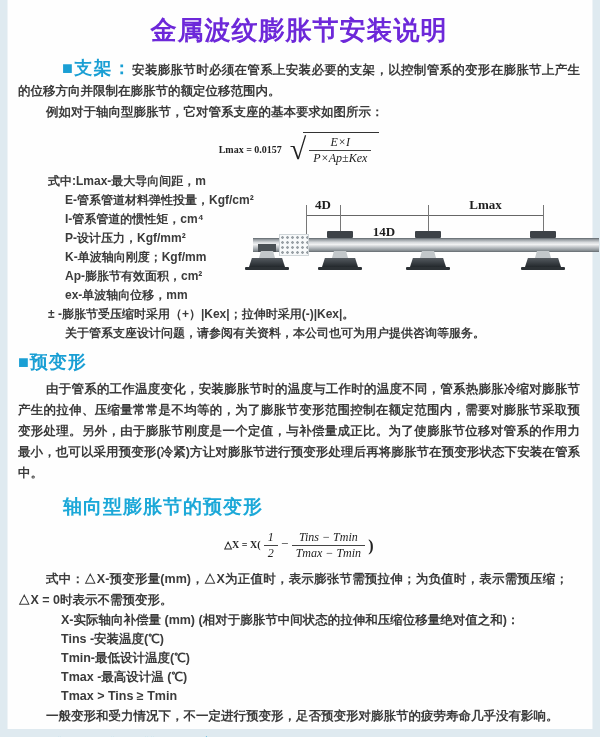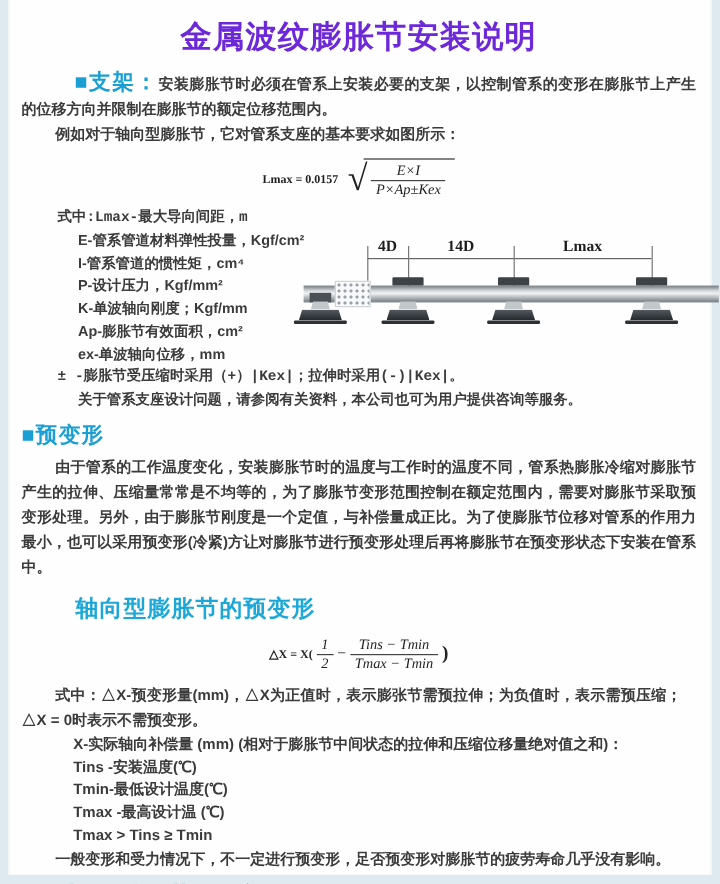--- a/index.html
+++ b/index.html
@@ -56,21 +56,21 @@
   .sqrt{ display:inline-flex; align-items:stretch; vertical-align:middle; margin-left:4px; }
   .sqrt .rad{ font-size:30px; line-height:30px; font-weight:normal; transform:translateY(2px); }
   .sqrt .sqrt-body{ border-top:1px solid #333; padding:2px 8px 0 6px; margin-left:-3px; align-self:center; }
   .f1{ margin:9px 0 6px 0; }
   .f2{ margin:10px 0 8px 0; font-size:13px; }
   .paren{ font-size:16px; vertical-align:middle; }
 
   
   .defs{ margin:4px 0 0 30px; font-size:12px; line-height:19px; font-weight:600; color:#3b3b3b; }
   .defs .d{ padding-left:17px; }
-  .defs .d0, .defs .d7{ padding-left:0;font-family:Liberation Mono, monospace; }
+  .defs .d0, .defs .d7{ padding-left:0; }
 
   
   .notes{ font-size:12.5px; line-height:19px; font-weight:600; color:#3b3b3b; }
   .notes .n0{ text-indent:28px; text-align:justify; margin:2px 12px 0 0;}
   .notes .deep{ margin-left:43px; }
   .notes .n6{ text-indent:28px; margin-top:1px; }
 
   .sub-head{
     color:#1ba8d8;
     font-size:19px;
@@ -86,21 +86,21 @@
     margin:8px 0 4px 28px;
   }
   .blk-head{ margin:9px 0 4px 0; }
 
   
   .diagram{ position:absolute; left:245px; top:195px; width:348px; height:94px; }
   .dim-line{ position:absolute; left:53px; top:20px; width:237px; border-top:1px solid #666; }
   .tick{ position:absolute; top:10px; width:1px; height:33px; background:#777; }
   .t0{left:53px;} .t1{left:87px;} .t2{left:175px;} .t3{left:290px;}
   .dim-label{ position:absolute; top:2px; text-align:center; font-family:"Liberation Serif",serif; font-weight:bold; font-size:13px; color:#1d1d1d; }
-  .dl0{left:53px; width:34px;} .dl1{left:87px; width:88px;} .dl2{left:175px; width:115px;}
+  .dl0{left:53px; width:34px;} .dl1{left:87px; width:88px;margin-top:27px;} .dl2{left:175px; width:115px;}
   .pipe{
     position:absolute; left:0; top:43px; width:346px; height:12px;
     background:linear-gradient(to bottom,#878e93 0%,#d7dadd 28%,#f0f1f2 46%,#b9bec2 72%,#80878c 100%);
     border-top:1px solid #6f767b; border-bottom:1px solid #6f767b;
   }
   .bellows{
     position:absolute; left:26px; top:39px; width:28px; height:20px;
     background-color:#f7f9fa;
     background-image:radial-gradient(#9aa1a6 1px, transparent 1.6px);
     background-size:5px 5px;

